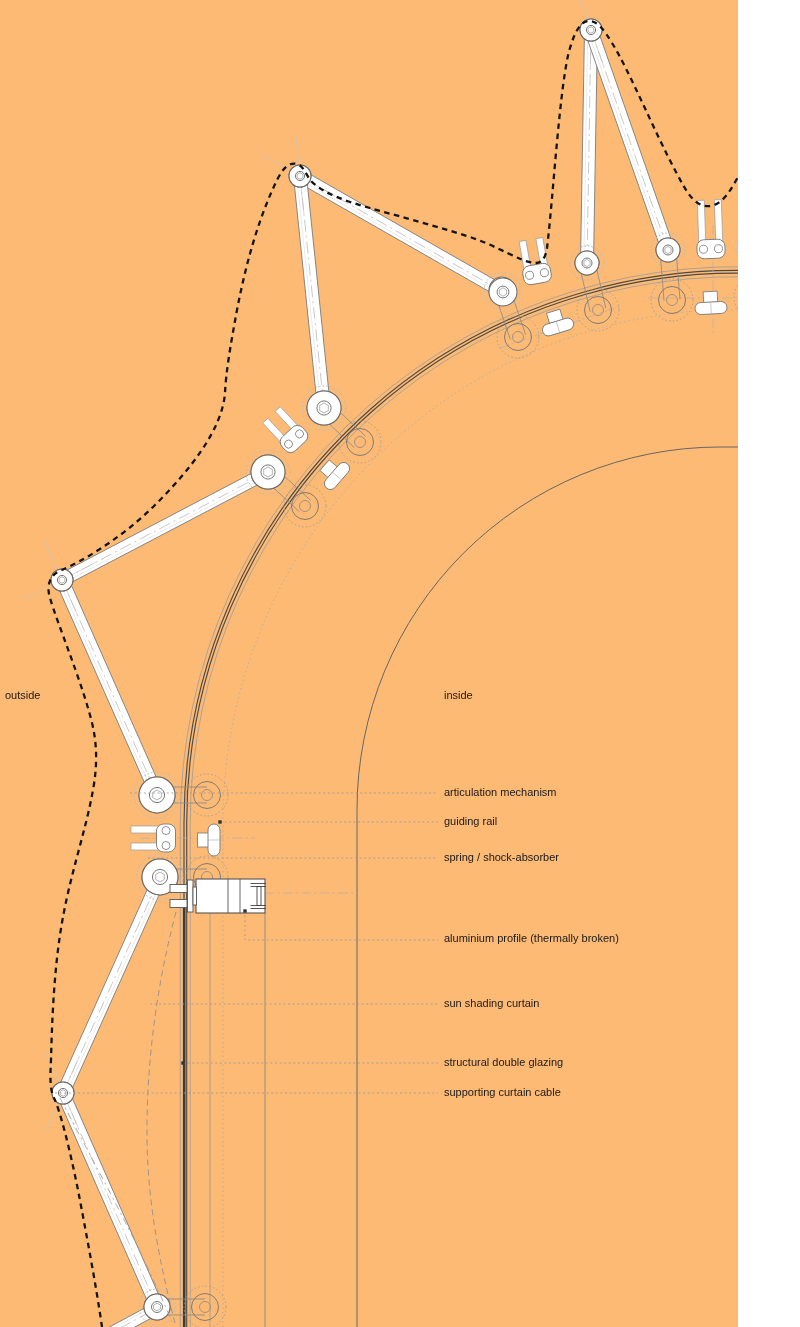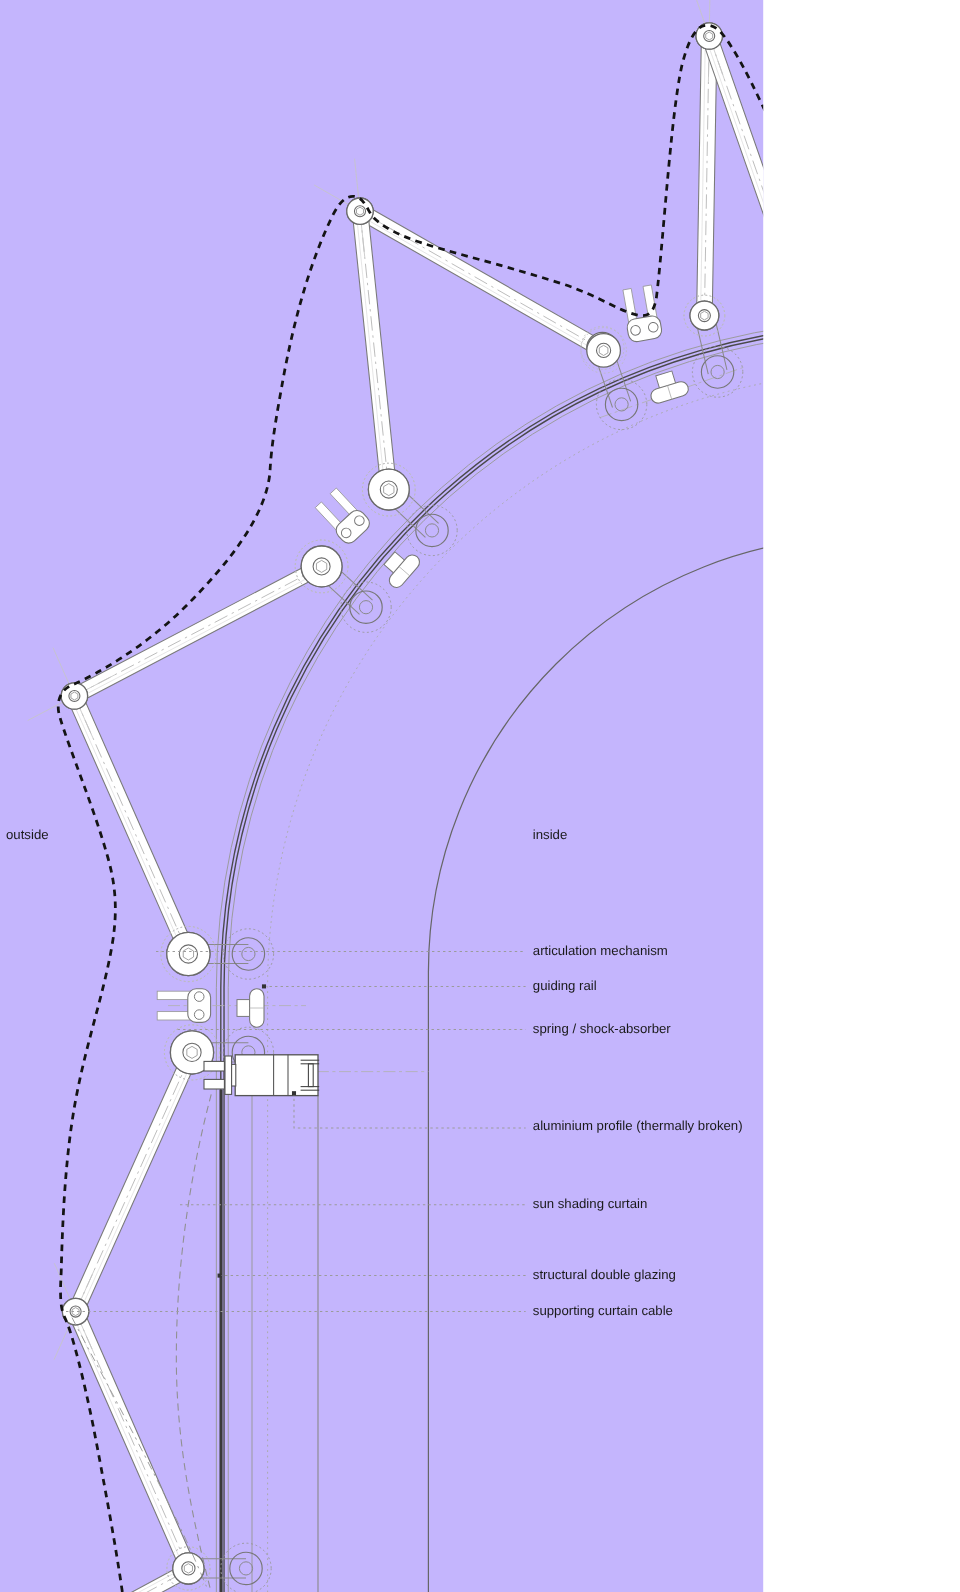--- a/index.html
+++ b/index.html
@@ -1,16 +1,16 @@
 <!DOCTYPE html>
 <html><head>
 <meta charset="utf-8">
 <style>
   html,body{margin:0;padding:0;background:#ffffff;}
-  #stage{position:relative;width:636px;height:1327px;background:#c4b5fd;overflow:hidden;
+  #stage{position:relative;width:738px;height:1327px;background:#fdba74;overflow:hidden;
          font-family:"Liberation Sans", sans-serif;}
   svg{display:block}
   text{font-family:"Liberation Sans", sans-serif;}
 </style>
 </head>
 <body>
 
 <div id="stage">
   <svg id="drawing-svg" width="800" height="1327" viewBox="0 0 800 1327">
       <path d="M 357 1327 L 357 810 A 363 363 0 0 1 720 447 L 800 447" fill="none" stroke="#666666" stroke-width="1"></path>

